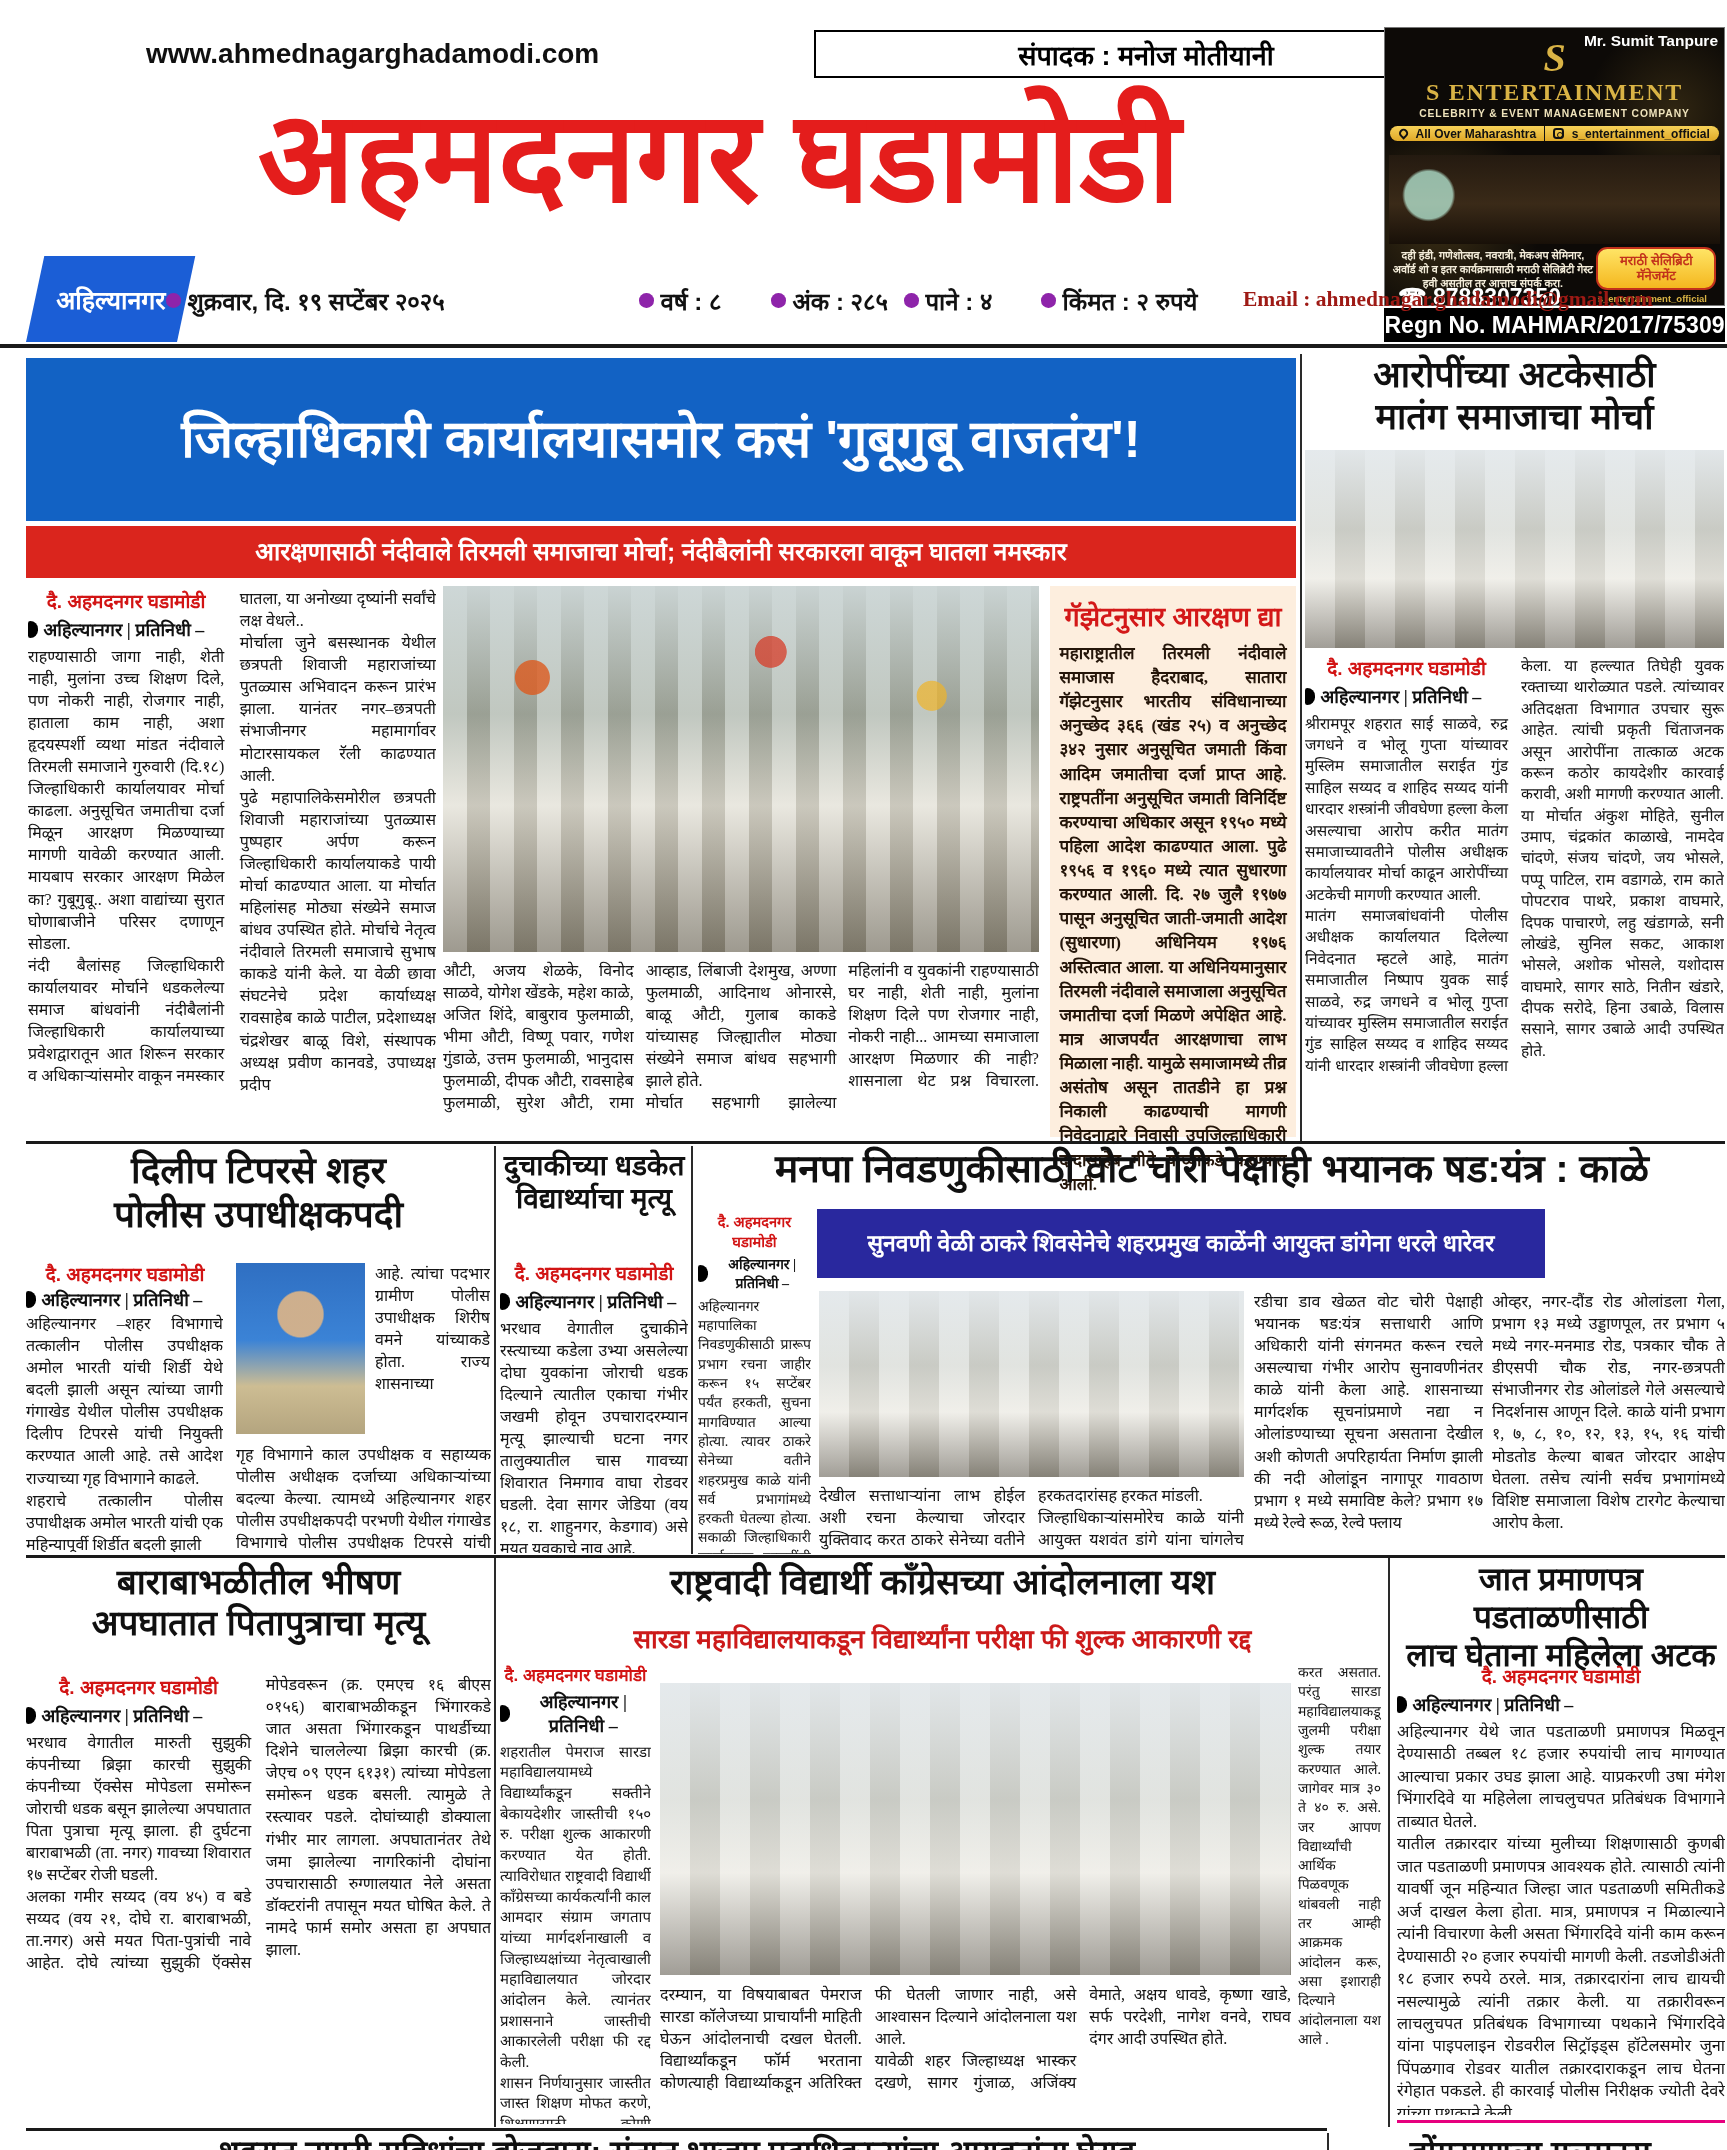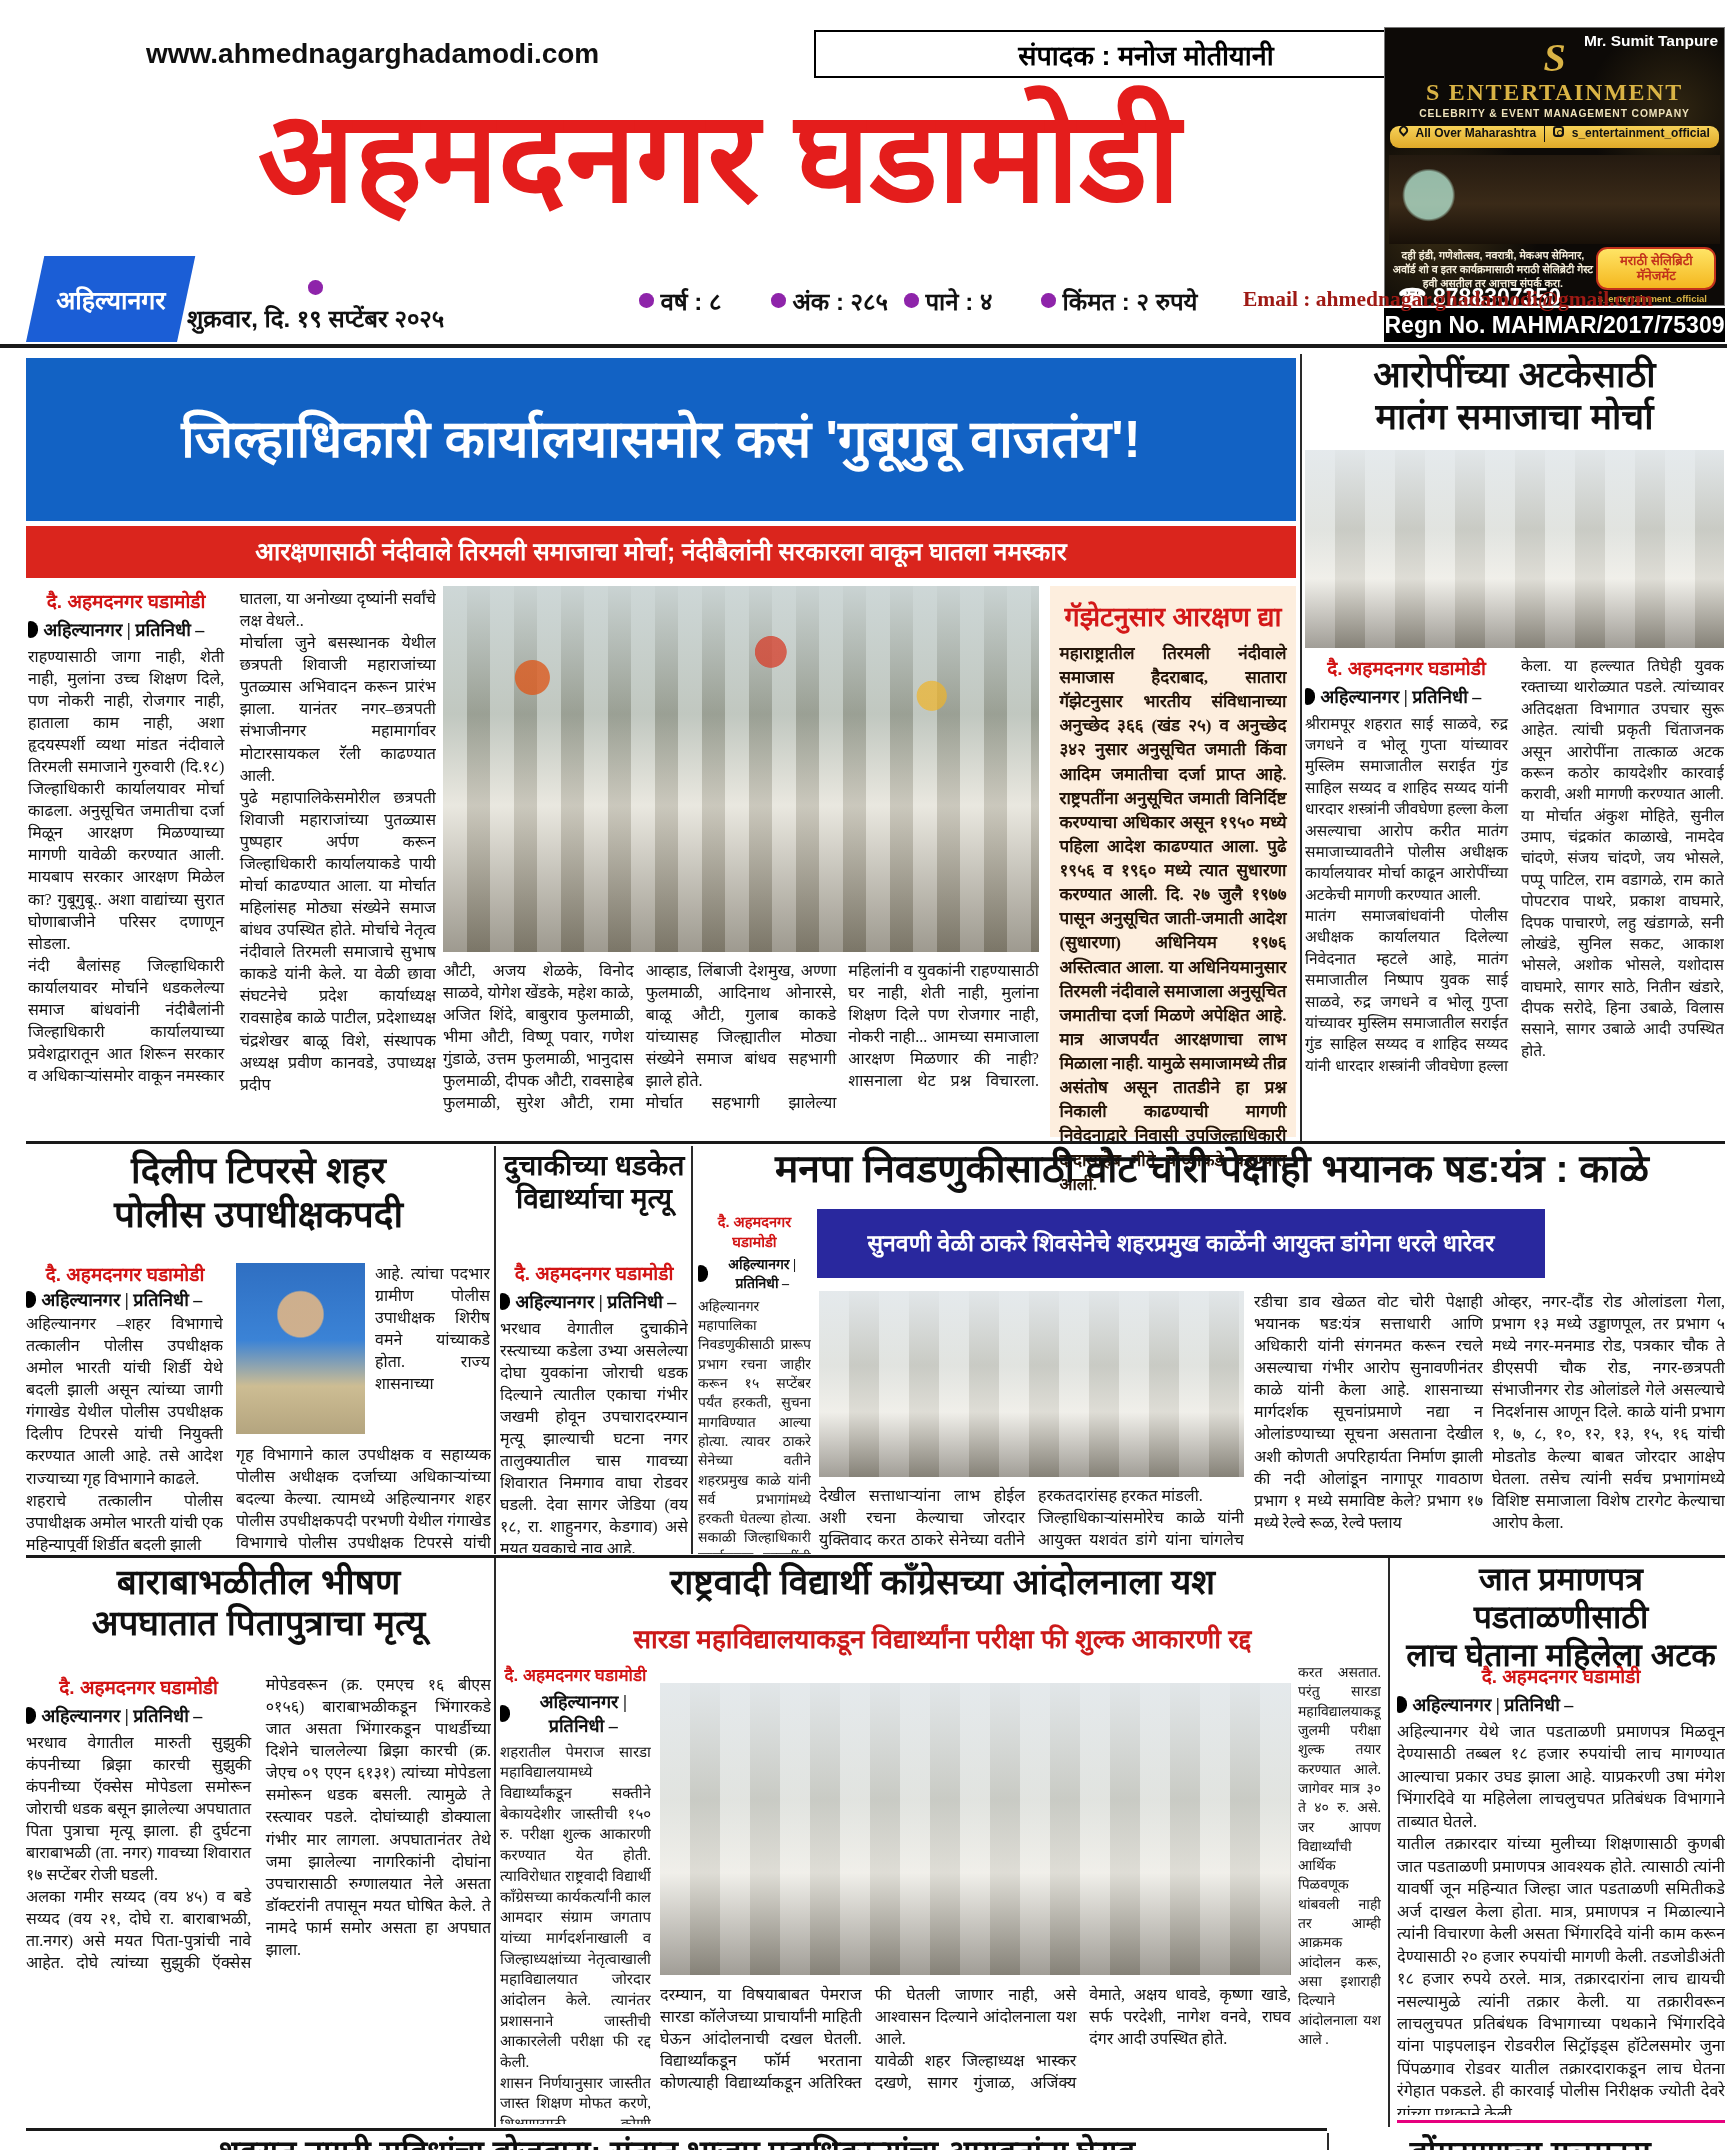--- a/index.html
+++ b/index.html
@@ -19,32 +19,32 @@
   .hrule { background:#1a1a1a; }
 
   
   #website { left:146px; top:38px; font:bold 28px "Liberation Sans",sans-serif; color:#101010; }
   #editor-box { left:814px; top:30px; width:664px; height:48px; border:2.2px solid #000; display:flex; align-items:center; justify-content:center; font:bold 27px "Liberation Sans",sans-serif; }
   #masthead-title { left:65px; top:60px; width:1308px; height:194px; display:flex; align-items:center; justify-content:center; font-family:"Liberation Sans",sans-serif; font-weight:800; font-size:127px; color:#e41d1c; line-height:1; }
   #edition { left:26px; top:256px; width:151px; height:86px; background:#1b5ed6; transform:skewX(-12deg); transform-origin:bottom left; display:flex; align-items:center; justify-content:center; }
   #edition span { transform:skewX(12deg); color:#fff; font:bold 25px "Liberation Sans",sans-serif; }
   .info-item { top:280px; height:41px; display:flex; align-items:center; gap:6.9px; font:bold 24px "Liberation Sans",sans-serif; color:#111; }
   .info-dot { width:14.6px; height:14.6px; border-radius:50%; background:#8e24aa; flex:0 0 auto; }
-  #ii-date { left:187px;flex-direction:column; } #ii-year { left:639px; } #ii-issue { left:771px; } #ii-pages { left:904px; } #ii-price { left:1041px; }
+  #ii-date { left:166px; } #ii-year { left:639px; } #ii-issue { left:771px; } #ii-pages { left:904px; } #ii-price { left:1041px; }
   #email { left:1243px; top:287px; font:bold 21.5px "Liberation Serif",serif; color:#9e1a15; }
   #header-rule { left:0; top:344px; width:1727px; height:4.3px; background:#1a1a1a; }
 
   
   #ad { left:1384px; top:27px; width:341px; height:279px; background:#0d0a07; border:1.3px solid #777;
         background-image:radial-gradient(circle at 15% 70%, rgba(190,150,60,.25), transparent 30%),radial-gradient(circle at 85% 30%, rgba(190,150,60,.2), transparent 25%); color:#fff; }
   #ad-owner { position:absolute; right:6px; top:4.3px; font:bold 15.5px "Liberation Sans",sans-serif; color:#fff; }
   #ad-logo { position:absolute; left:0; right:0; top:6px; text-align:center; font:italic bold 40px "Liberation Serif",serif; color:#d9b345; }
   #ad-name { position:absolute; left:0; right:0; top:51px; text-align:center; font:bold 24px "Liberation Serif",serif; letter-spacing:1.7px; color:#d9b345; }
   #ad-tagline { position:absolute; left:0; right:0; top:80px; text-align:center; font:bold 10.3px "Liberation Sans",sans-serif; letter-spacing:0.9px; color:#efe3bb; }
-  #ad-strip { position:absolute; left:5.2px; right:5.2px; top:98px; height:22px; background:linear-gradient(#f6d158,#e0a928); display:flex; justify-content:center; gap:7.7px; color:#111; font:bold 12px "Liberation Sans",sans-serif;border-radius:9px; }
+  #ad-strip { position:absolute; left:5.2px; right:5.2px; top:98px; height:15px; background:linear-gradient(#f6d158,#e0a928); display:flex; align-items:center; justify-content:center; gap:7.7px; color:#111; font:bold 12px "Liberation Sans",sans-serif;border-radius:9px; }
   .pin-icon { width:8.6px; height:8.6px; border:2.6px solid #111; border-radius:50% 50% 50% 0; transform:rotate(-45deg); }
   .insta-icon { width:11.2px; height:11.2px; border:2.2px solid #111; border-radius:3.4px; position:relative; }
   .insta-icon::after { content:""; position:absolute; left:1.7px; top:1.7px; width:4.3px; height:4.3px; border:1.7px solid #111; border-radius:50%; }
   #ad-strip .sep { width:1.3px; height:15.5px; background:#111; }
   #ad-celebs { position:absolute; left:4.3px; right:4.3px; top:127px; height:89px;
       background:linear-gradient(180deg,#241a10 0%,#3a2a18 55%,#181008 100%),
       radial-gradient(circle at 12% 45%, #7fb0a0 0 8%, transparent 9%);
       background-blend-mode:screen;
       background-image:
         radial-gradient(circle at 10% 40%, rgba(150,200,180,.85) 0 11.2px, transparent 11.6px),

